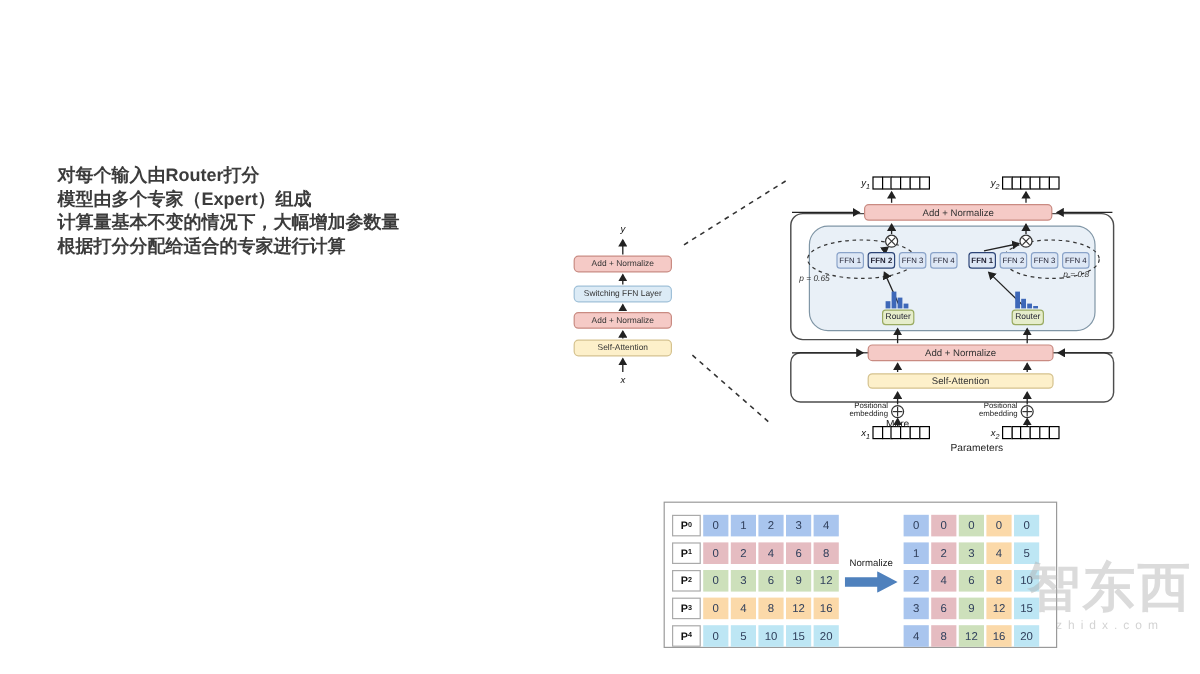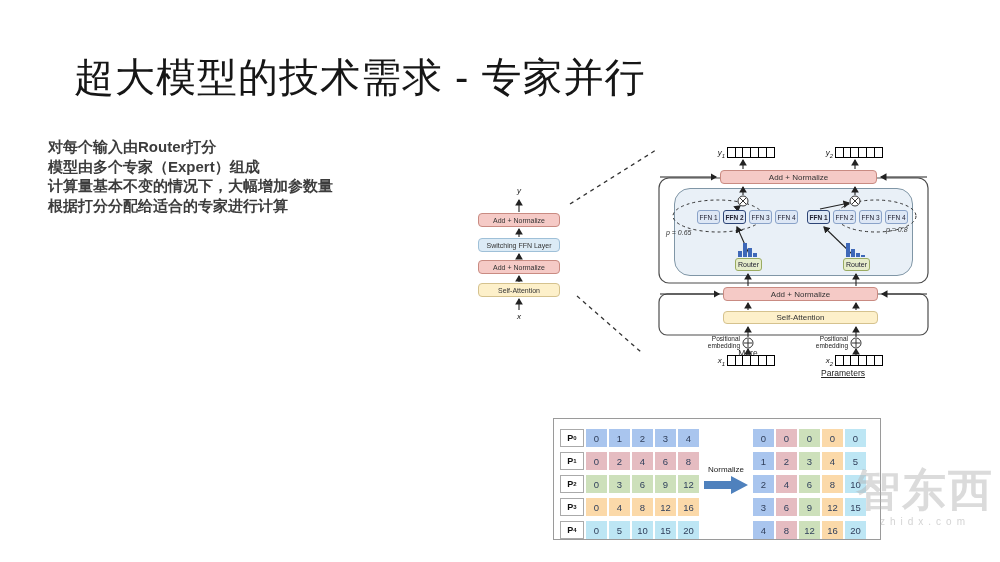--- a/index.html
+++ b/index.html
@@ -43,21 +43,20 @@
   #a2a-label{position:absolute;left:132px;top:46px;width:80px;text-align:center;font-size:8px;color:#222;}
   #watermark{position:absolute;left:845px;top:466px;width:160px;z-index:5;text-align:center;pointer-events:none;}
   #wm-text{font-size:44px;font-weight:bold;color:rgba(175,175,175,0.45);line-height:48px;letter-spacing:2px;}
   #wm-sub{font-size:10px;letter-spacing:5px;color:rgba(175,175,175,0.55);margin-top:2px;}
 </style>
 </head>
 <body>
 
 <div id="stage">
 
-  <div class="abs" id="title">超大模型的技术需求 - 专家并行</div>
   <div class="abs" id="bullets">
       <div>对每个输入由Router打分</div>
       <div>模型由多个专家（Expert）组成</div>
       <div>计算量基本不变的情况下，大幅增加参数量</div>
       <div>根据打分分配给适合的专家进行计算</div>
     </div>
 
   <svg class="overlay" width="1000" height="562">
     <defs>
       <marker id="ah" markerWidth="7" markerHeight="7" refX="5" refY="3.5" orient="auto">
@@ -188,21 +187,21 @@
   <div class="toks" id="toks-x2" style="left:836px;top:355px;">
       <span class="tok"></span>
       <span class="tok"></span>
       <span class="tok"></span>
       <span class="tok"></span>
       <span class="tok"></span>
       <span class="tok"></span>
     </div>
 
   <div class="caption" style="left:713px;top:348px;width:70px;">More</div>
-  <div class="caption" style="left:808px;top:368px;width:70px;text-decoration:underline;">Parameters</div>
+  <div class="caption" style="left:779px;top:368px;width:70px;">Parameters</div>
 
   <div id="table-box">
     <div id="a2a-label">Normalize</div>
     <svg style="position:absolute;left:150px;top:57px;" width="45" height="18">
       <polygon points="0,5 27,5 27,0 44,9 27,18 27,13 0,13" fill="#4f81bd"></polygon>
     </svg>
   <div class="pcell" style="left: 6px; top: 10px;">
         <span>P</span>
         <sub>0</sub>
       </div>

